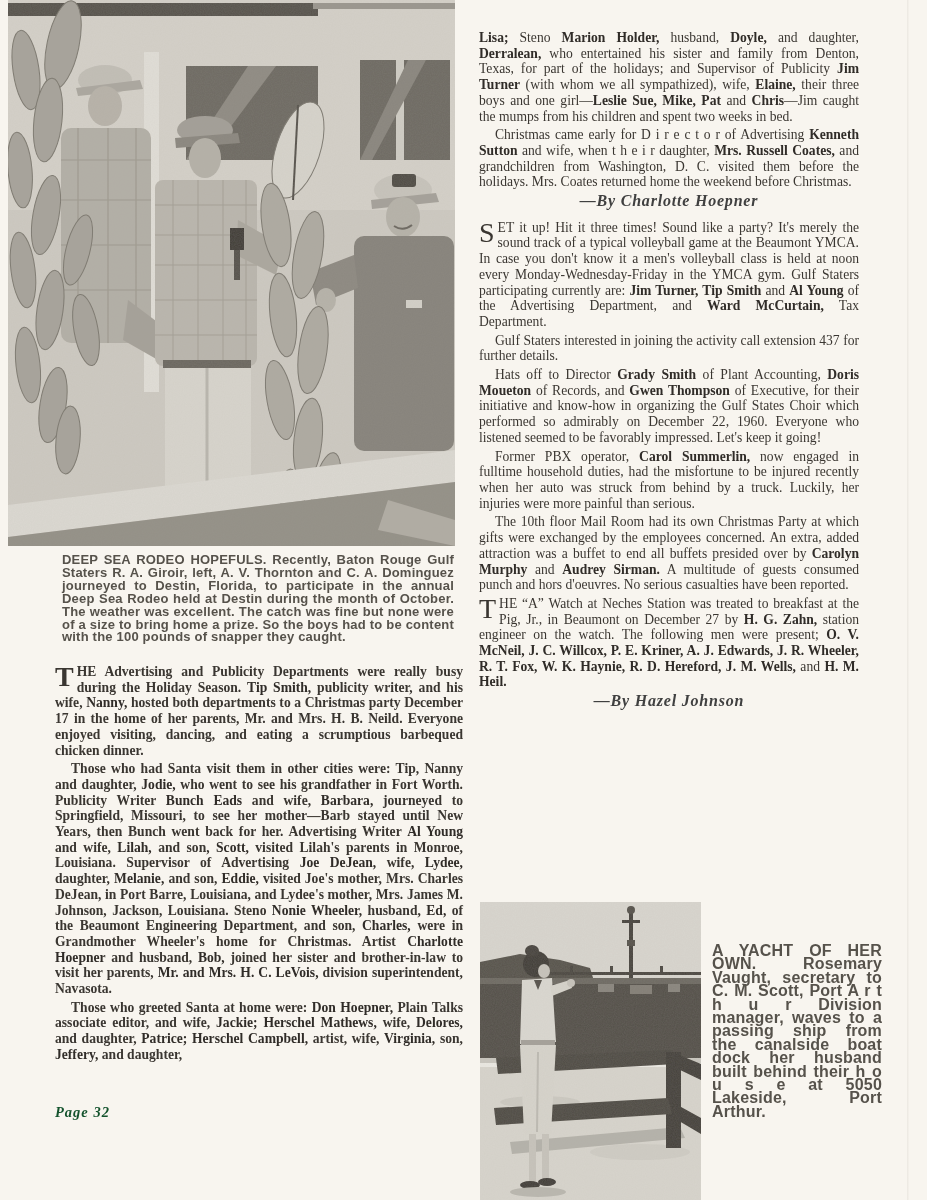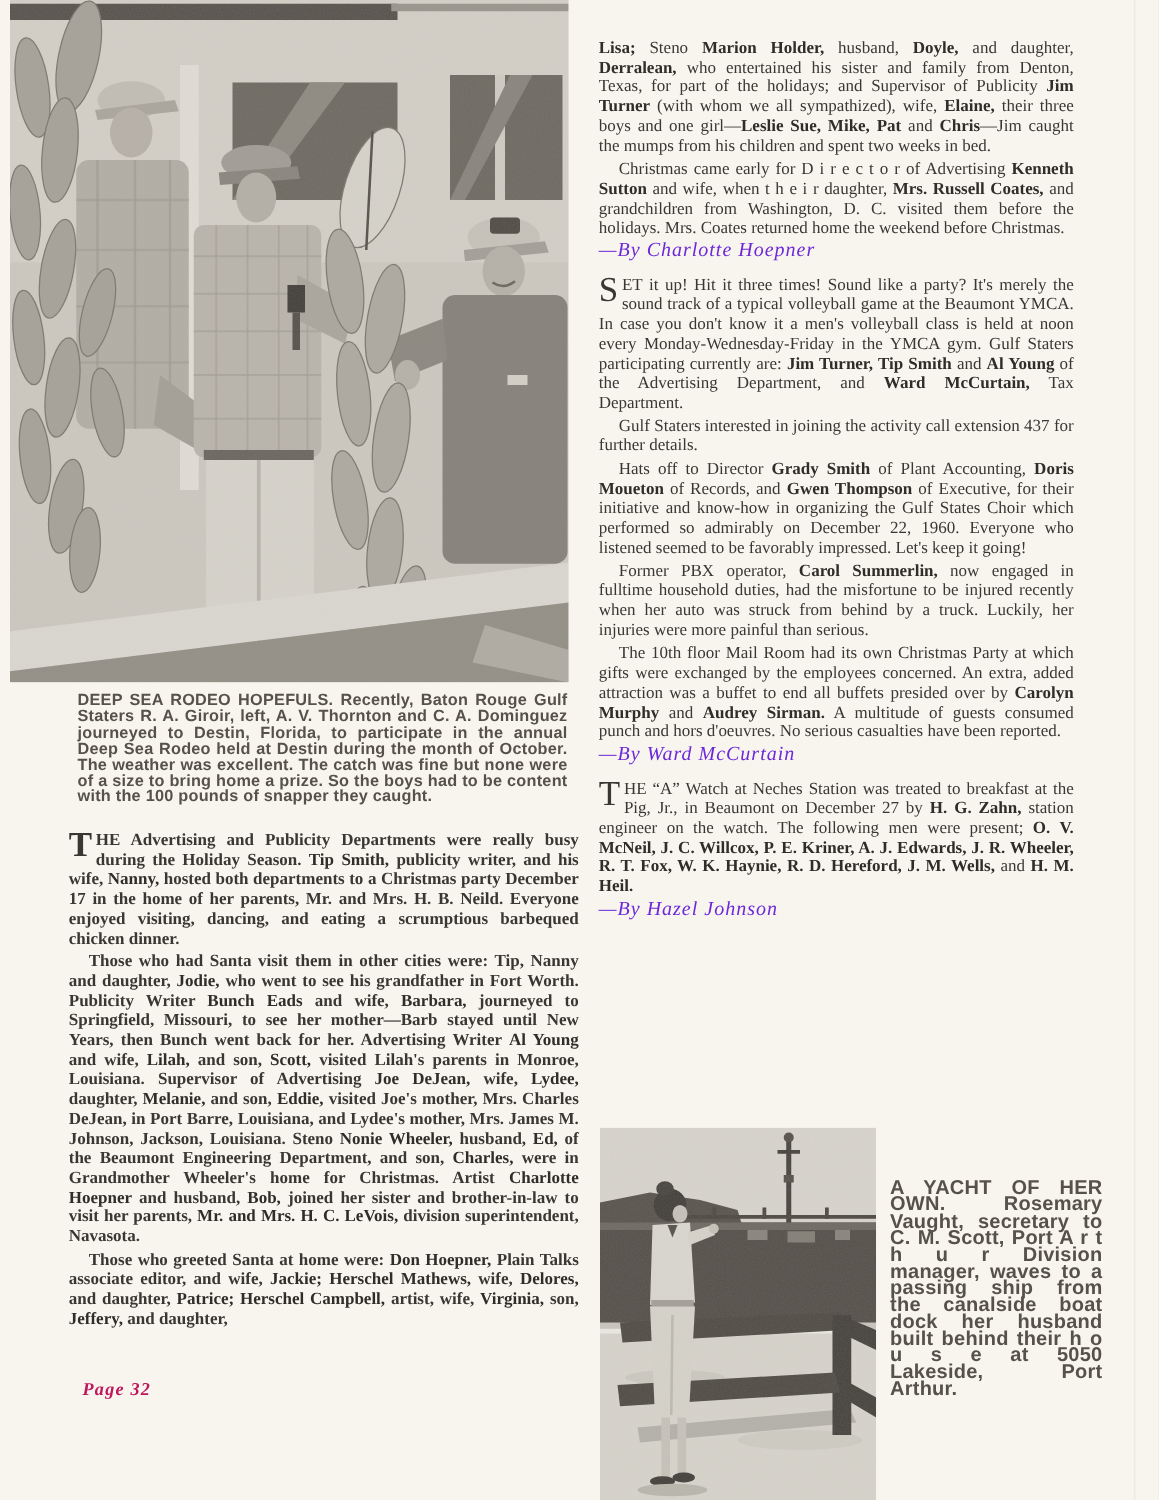--- a/index.html
+++ b/index.html
@@ -37,30 +37,31 @@
   .column p{margin:0 0 3px 0;}
   .column p.indent{text-indent:16px;}
   .column p.dropcap::first-letter{
     float:left;
     font-size:28px;
     line-height:24px;
     padding:1px 3px 0 0;
   }
   .byline{
     margin:3px 0 11px 0;
-    text-align:left;
+    text-align:center;
     font-style:italic;
     font-size:16px;
     letter-spacing:0.8px;
-    color:#6d28d9;
+    color:#404040;
+    font-weight:bold;
   }
   .page-number{
     position:absolute;left:55px;top:1104px;
     font-weight:bold;font-style:italic;font-size:14.5px;
-    color:#be185d;letter-spacing:1px;margin-left:11px;
+    color:#14532d;letter-spacing:1px;
   }
   b{color:#302c28;}
 </style>
 </head>
 <body>
 
 <div class="page">
 
   <div class="photo" id="photo-rodeo" title="three-men-holding-strings-of-snapper-on-dock">
     <svg width="447" height="546" viewBox="0 0 447 546" xmlns="http://www.w3.org/2000/svg">
@@ -163,21 +164,20 @@
 
   <div class="column" id="col-right">
     <p><b>Lisa;</b> Steno <b>Marion Holder,</b> husband, <b>Doyle,</b> and daughter, <b>Derralean,</b> who entertained his sister and family from Denton, Texas, for part of the holidays; and Supervisor of Publicity <b>Jim Turner</b> (with whom we all sympathized), wife, <b>Elaine,</b> their three boys and one girl—<b>Leslie Sue, Mike, Pat</b> and <b>Chris</b>—Jim caught the mumps from his children and spent two weeks in bed.</p>
     <p class="indent">Christmas came early for D i r e c t o r of Advertising <b>Kenneth Sutton</b> and wife, when t h e i r daughter, <b>Mrs. Russell Coates,</b> and grandchildren from Washington, D. C. visited them before the holidays. Mrs. Coates returned home the weekend before Christmas.</p>
     <div class="byline">—By Charlotte Hoepner</div>
     <p class="dropcap">SET it up! Hit it three times! Sound like a party? It's merely the sound track of a typical volleyball game at the Beaumont YMCA. In case you don't know it a men's volleyball class is held at noon every Monday-Wednesday-Friday in the YMCA gym. Gulf Staters participating currently are: <b>Jim Turner, Tip Smith</b> and <b>Al Young</b> of the Advertising Department, and <b>Ward McCurtain,</b> Tax Department.</p>
     <p class="indent">Gulf Staters interested in joining the activity call extension 437 for further details.</p>
     <p class="indent">Hats off to Director <b>Grady Smith</b> of Plant Accounting, <b>Doris Moueton</b> of Records, and <b>Gwen Thompson</b> of Executive, for their initiative and know-how in organizing the Gulf States Choir which performed so admirably on December 22, 1960. Everyone who listened seemed to be favorably impressed. Let's keep it going!</p>
     <p class="indent">Former PBX operator, <b>Carol Summerlin,</b> now engaged in fulltime household duties, had the misfortune to be injured recently when her auto was struck from behind by a truck. Luckily, her injuries were more painful than serious.</p>
     <p class="indent">The 10th floor Mail Room had its own Christmas Party at which gifts were exchanged by the employees concerned. An extra, added attraction was a buffet to end all buffets presided over by <b>Carolyn Murphy</b> and <b>Audrey Sirman.</b> A multitude of guests consumed punch and hors d'oeuvres. No serious casualties have been reported.</p>
-    <div class="byline">—By Ward McCurtain</div>
     <p class="dropcap">THE “A” Watch at Neches Station was treated to breakfast at the Pig, Jr., in Beaumont on December 27 by <b>H. G. Zahn,</b> station engineer on the watch. The following men were present; <b>O. V. McNeil, J. C. Willcox, P. E. Kriner, A. J. Edwards, J. R. Wheeler, R. T. Fox, W. K. Haynie, R. D. Hereford, J. M. Wells,</b> and <b>H. M. Heil.</b></p>
     <div class="byline">—By Hazel Johnson</div>
   </div>
 
   <div class="photo" id="photo-yacht" title="woman-waving-to-passing-ship-from-boat-dock">
     <svg width="221" height="298" viewBox="0 0 221 298" xmlns="http://www.w3.org/2000/svg">
       <defs>
         <filter id="grain2" x="0" y="0" width="100%" height="100%">
           <feTurbulence type="fractalNoise" baseFrequency="0.9" numOctaves="2" result="n2"></feTurbulence>
           <feColorMatrix in="n2" type="matrix" values="0 0 0 0 0.4  0 0 0 0 0.38  0 0 0 0 0.35  0 0 0 0.12 0"></feColorMatrix>

